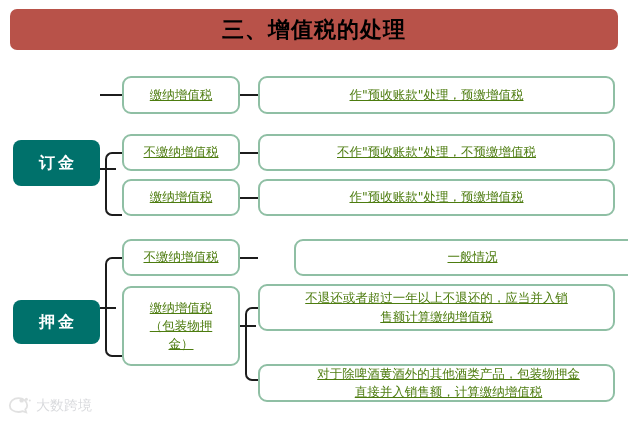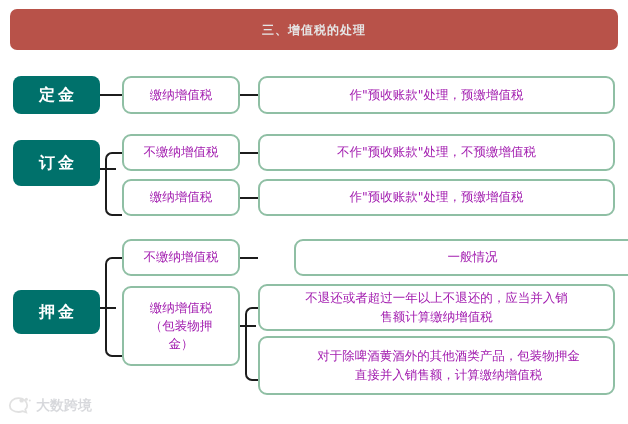--- a/index.html
+++ b/index.html
@@ -26,22 +26,22 @@
     width: 608px;
     height: 41px;
     background: #b85249;
     border-radius: 7px;
     display: flex;
     align-items: center;
     justify-content: center;
     box-sizing: border-box;
   }
   .title-text {
-    color: #e5e5e5;
-    font-size: 12px;
+    color: #000000;
+    font-size: 22px;
     font-weight: bold;
     letter-spacing: 1px;
     line-height: 1;
   }
 
   
   .cat-box {
     position: absolute;
     background: #00716b;
     border-radius: 8px;
@@ -65,25 +65,26 @@
     background: #ffffff;
     border: 2px solid #8fbfa4;
     border-radius: 9px;
     display: flex;
     align-items: center;
     justify-content: center;
     box-sizing: border-box;
     padding: 2px 6px;
   }
   .node-text {
-    color: #a21caf;
+    color: #4d7c0f;
     font-size: 12.5px;
     line-height: 1.45;
     text-align: center;
     white-space: pre-line;
+    text-decoration: underline;
   }
   .node.mid .node-text { font-size: 12.5px; }
   .node.leaf .node-text { font-size: 12.5px; }
 
   
   .conn {
     position: absolute;
     background: #1c1c1c;
   }
   .conn-h { height: 2px; }
@@ -113,38 +114,35 @@
     top: 396px;
     display: flex;
     align-items: center;
     gap: 4px;
     opacity: 0.16;
     pointer-events: none;
   }
   .wm-mark { display: block; }
   .wm-text {
     font-size: 14px;
-    font-weight: bold;
+    font-weight: normal;
     color: #0f172a;
     letter-spacing: 0px;
     line-height: 1;
   }
 </style>
 </head>
 <body>
 
 <div id="canvas">
 
   <div class="title-bar">
     <div class="title-text">三、增值税的处理</div>
   </div>
 
-  <div class="cat-box" style="left:13px; top:76px; width:87px; height:38px;">
-    <span class="cat-label">定金</span>
-  </div>
 
   <div class="conn conn-h" style="left:100px; top:94px; width:22px;"></div>
 
   <div class="node mid" style="left:122px; top:76px; width:118px; height:38px;">
     <span class="node-text">缴纳增值税</span>
   </div>
 
   <div class="conn conn-h" style="left:240px; top:94px; width:18px;"></div>
 
   <div class="node leaf" style="left:258px; top:76px; width:357px; height:38px;">
@@ -172,21 +170,21 @@
   <div class="node mid" style="left:122px; top:179px; width:118px; height:37px;">
     <span class="node-text">缴纳增值税</span>
   </div>
 
   <div class="conn conn-h" style="left:240px; top:197px; width:18px;"></div>
 
   <div class="node leaf" style="left:258px; top:179px; width:357px; height:37px;">
     <span class="node-text">作"预收账款"处理，预缴增值税</span>
   </div>
 
-  <div class="cat-box" style="left:13px; top:290px; width:87px; height:44px;">
+  <div class="cat-box" style="left:13px; top:300px; width:87px; height:44px;">
     <span class="cat-label">押金</span>
   </div>
 
   <div class="bracket-stem" style="left:100px; top:307px; width:16px;"></div>
   <div class="bracket" style="left:105px; top:257px; width:17px; height:100px;"></div>
 
   <div class="node mid" style="left:122px; top:239px; width:118px; height:37px;">
     <span class="node-text">不缴纳增值税</span>
   </div>
 
@@ -203,21 +201,21 @@
   </div>
 
   <div class="bracket-stem" style="left:240px; top:325px; width:16px;"></div>
   <div class="bracket" style="left:245px; top:307px; width:15px; height:74px;"></div>
 
   <div class="node leaf" style="left:258px; top:284px; width:357px; height:47px;">
     <span class="node-text">不退还或者超过一年以上不退还的，应当并入销
 售额计算缴纳增值税</span>
   </div>
 
-  <div class="node leaf" style="left:258px; top:336px; width:357px; height:59px;padding-left:30px;">
+  <div class="node leaf" style="left:258px; top:364px; width:357px; height:38px;padding-left:30px;">
     <span class="node-text">对于除啤酒黄酒外的其他酒类产品，包装物押金
 直接并入销售额，计算缴纳增值税</span>
   </div>
 
   <div class="watermark">
     <svg class="wm-mark" width="24" height="18" viewBox="0 0 24 18">
       <path d="M10.5 2.2 C5.4 2.2 1.8 5.6 1.8 9.4 C1.8 13.2 5.4 16.0 10.5 16.0
                C12.0 16.0 13.4 15.7 14.6 15.2 L18.2 16.4 L17.3 13.4
                C18.6 12.2 19.2 10.9 19.2 9.4 C19.2 5.6 15.6 2.2 10.5 2.2 Z" fill="none" stroke="#4a4a4a" stroke-width="1.8"></path>
       <circle cx="13.6" cy="4.4" r="2.2" fill="#4a4a4a"></circle>

